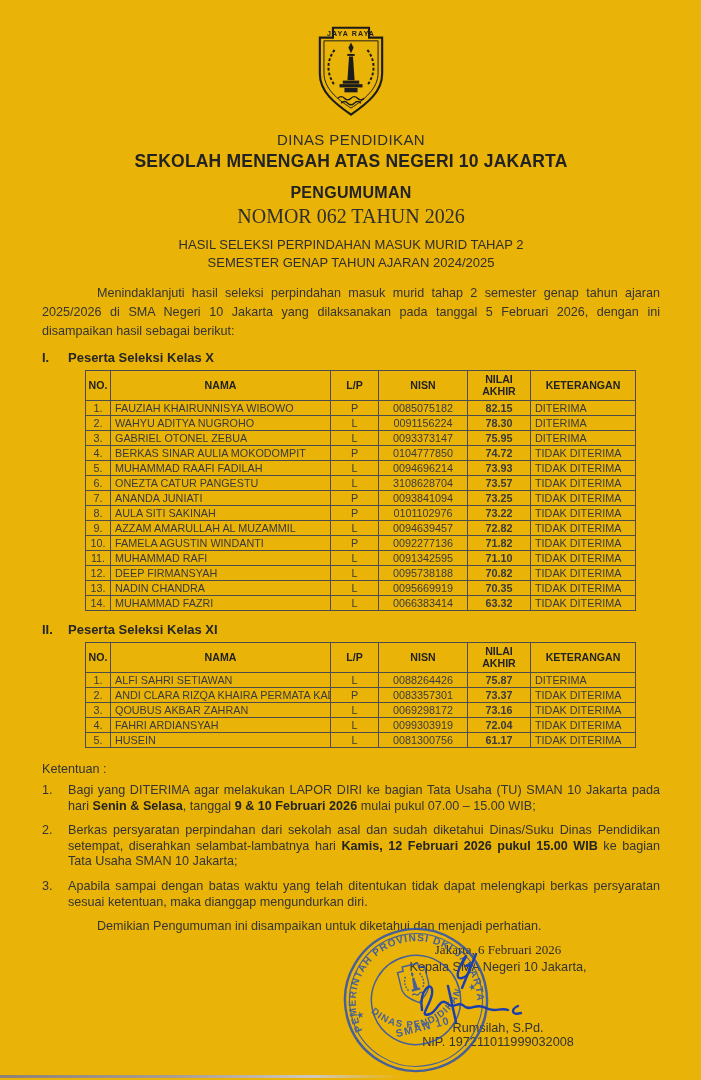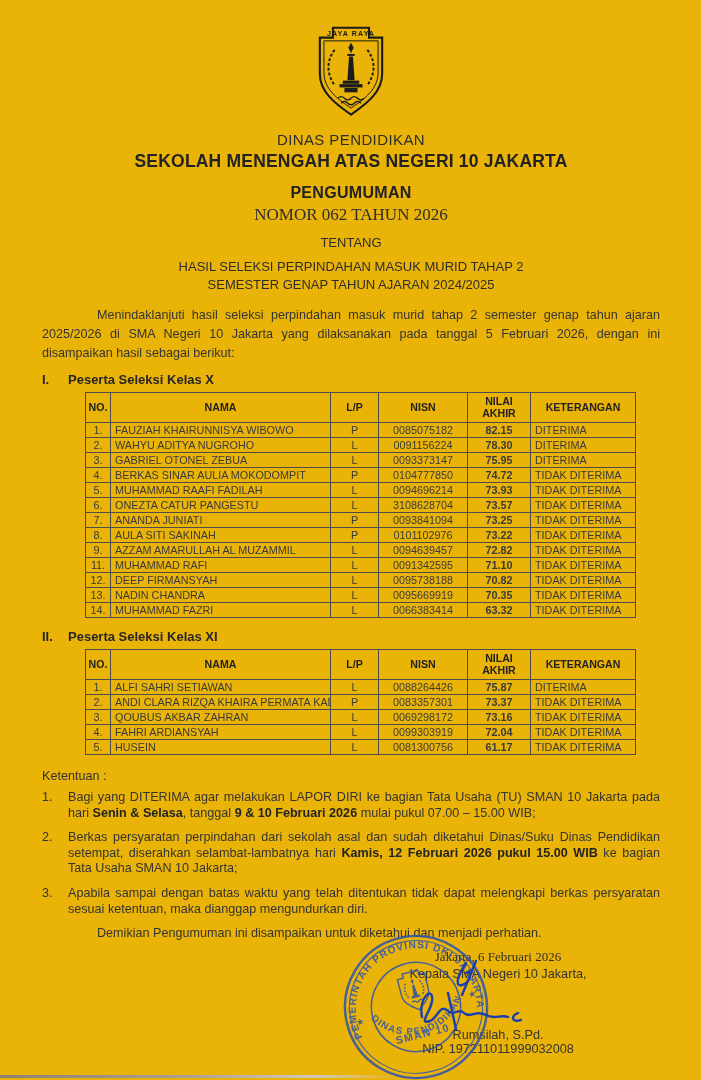--- a/index.html
+++ b/index.html
@@ -12,21 +12,21 @@
   .content { padding:22px 41px 0 42px; }
   .center { text-align:center; }
   .serif { font-family:"Liberation Serif", serif; }
 
   .logo-wrap { text-align:center; }
   .logo-wrap svg { display:inline-block; }
 
   .agency { font-size:15px; letter-spacing:.4px; color:#2e2e2e; margin-top:5px; }
   .school { font-size:17.5px; font-weight:bold; color:#222; margin-top:3px; letter-spacing:.2px; }
   .doc-title { font-size:16px; font-weight:bold; color:#222; margin-top:12px; letter-spacing:.3px; }
-  .doc-number { font-size:17px; color:#2e2e2e; margin-top:3px; }
+  .doc-number { font-size:20px; color:#2e2e2e; margin-top:3px; }
   .about { font-size:13px; margin-top:10px; color:#2e2e2e; }
   .subject { font-size:13px; line-height:18px; margin-top:8px; color:#2e2e2e; }
 
   .intro { margin-top:12px; font-size:12.6px; line-height:19px; text-align:justify;
            text-indent:55px; color:#343434; }
 
   .section-head { display:flex; margin-top:9px; font-size:13px; font-weight:bold; color:#262626; }
   .section-head .numeral { width:26px; flex:none; }
 
   table.results { border-collapse:collapse; table-layout:fixed; width:550px;
@@ -91,21 +91,20 @@
           <path d="M42,79.4 h16 v5.4 h-16 Z"></path>
         </g>
         <text x="50" y="16.5" text-anchor="middle" font-size="8.6" font-weight="bold" letter-spacing="1.4" font-family="Liberation Sans, sans-serif" fill="#1c1c1c">JAYA RAYA</text>
       </svg>
     </div>
 
     <div class="agency center">DINAS PENDIDIKAN</div>
     <div class="school center">SEKOLAH MENENGAH ATAS NEGERI 10 JAKARTA</div>
     <div class="doc-title center">PENGUMUMAN</div>
     <div class="doc-number center serif">NOMOR 062 TAHUN 2026</div>
-    <div class="about center">TENTANG</div>
     <div class="subject center">
       <div>HASIL SELEKSI PERPINDAHAN MASUK MURID TAHAP 2</div>
       <div>SEMESTER GENAP TAHUN AJARAN 2024/2025</div>
     </div>
 
     <p class="intro">Menindaklanjuti hasil seleksi perpindahan masuk murid tahap 2 semester genap tahun ajaran 2025/2026 di SMA Negeri 10 Jakarta yang dilaksanakan pada tanggal 5 Februari 2026, dengan ini disampaikan hasil sebagai berikut:</p>
 
     <div class="section-head">
       <span class="numeral">I.</span>
       <span>Peserta Seleksi Kelas X</span>
@@ -185,20 +184,28 @@
             <td class="c-nisn">0101102976</td>
             <td class="c-nilai">73.22</td>
             <td class="c-ket">TIDAK DITERIMA</td>
           </tr>
           <tr>
             <td class="c-no">9.</td>
             <td class="c-nama">AZZAM AMARULLAH AL MUZAMMIL</td>
             <td class="c-lp">L</td>
             <td class="c-nisn">0094639457</td>
             <td class="c-nilai">72.82</td>
+            <td class="c-ket">TIDAK DITERIMA</td>
+          </tr>
+          <tr>
+            <td class="c-no">10.</td>
+            <td class="c-nama">FAMELA AGUSTIN WINDANTI</td>
+            <td class="c-lp">P</td>
+            <td class="c-nisn">0092277136</td>
+            <td class="c-nilai">71.82</td>
             <td class="c-ket">TIDAK DITERIMA</td>
           </tr>
           <tr>
             <td class="c-no">11.</td>
             <td class="c-nama">MUHAMMAD RAFI</td>
             <td class="c-lp">L</td>
             <td class="c-nisn">0091342595</td>
             <td class="c-nilai">71.10</td>
             <td class="c-ket">TIDAK DITERIMA</td>
           </tr>

